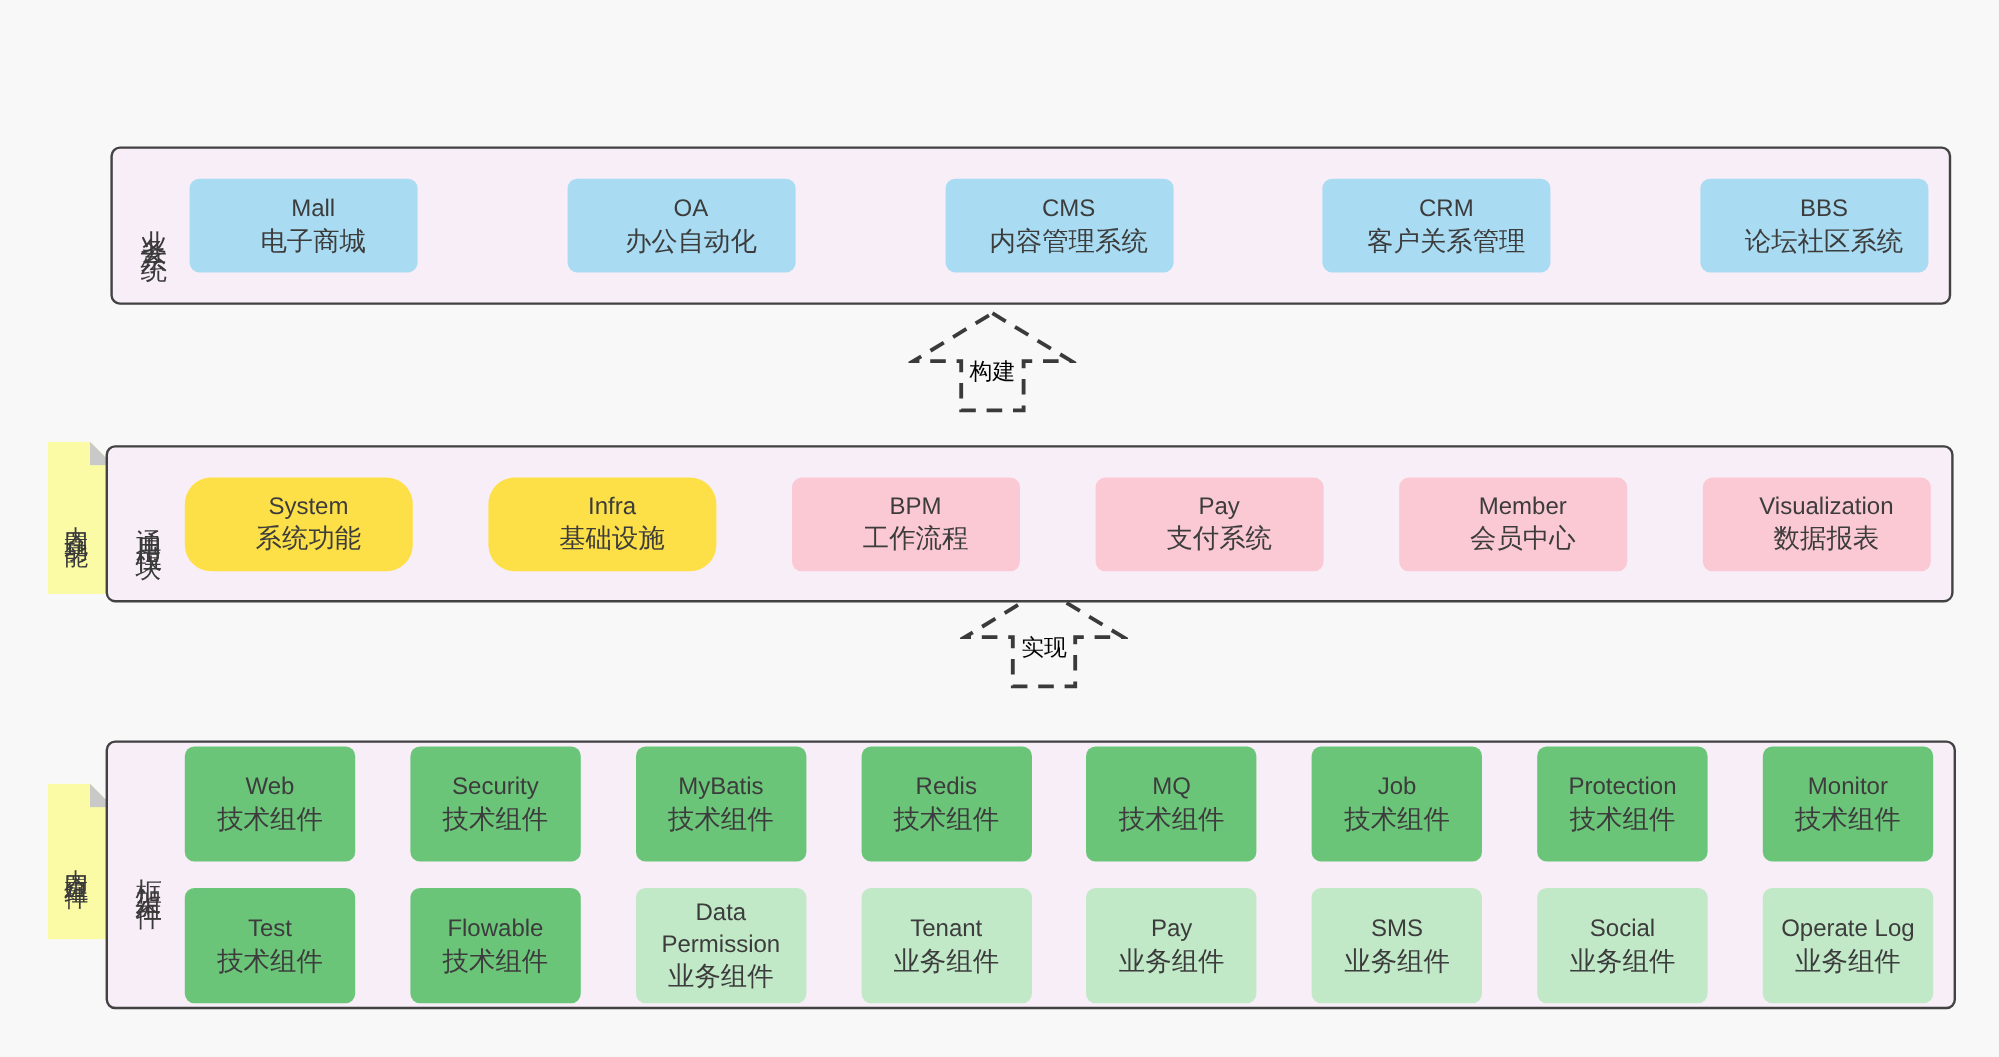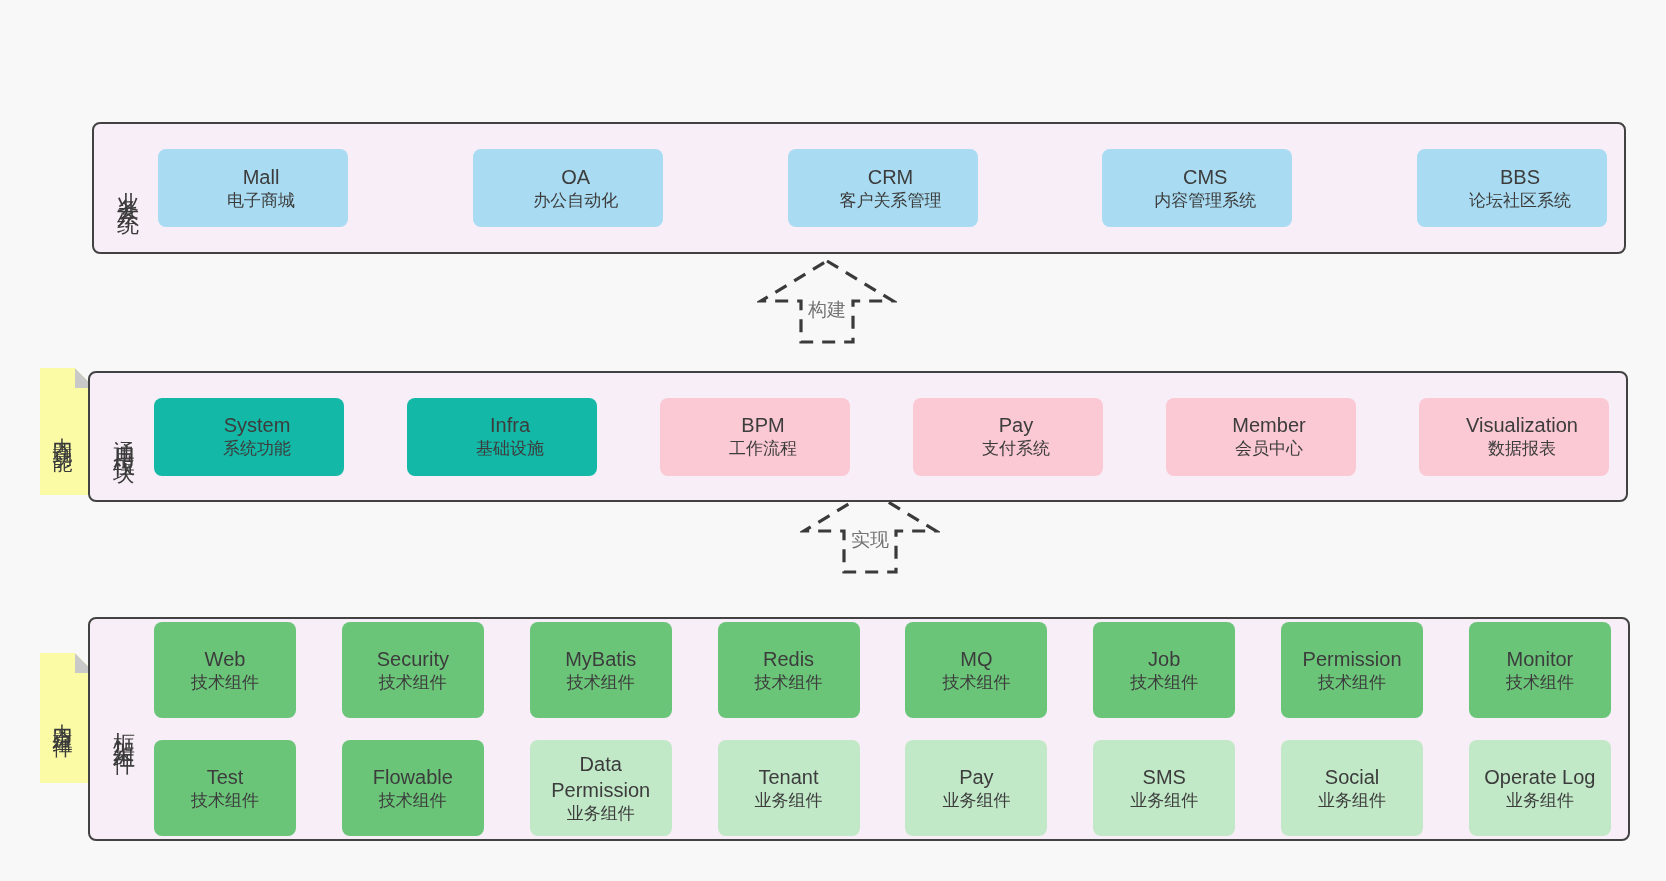--- a/index.html
+++ b/index.html
@@ -18,43 +18,43 @@
     font-size:22px; letter-spacing:7px; color:#3a3a3a; }
   .rows { flex:1; display:flex; flex-direction:column; justify-content:center;
     gap:22px; padding-right:17px; padding-left:2px; }
   .row { display:flex; justify-content:space-between; }
 
   .box { border-radius:8px; display:flex; flex-direction:column; align-items:center;
     justify-content:center; text-align:center; line-height:1.3; }
   .cols6 .box { width:190px; height:78px;padding-left:16px; }
   .cols8 .box { width:142px; height:96px; }
   .box-name { font-size:20px; }
-  .box-desc { font-size:17px; }
+  .box-desc { font-size:22px; }
   .blue  { background:#a9dcf2; }
-  .red   { background:#14b8a6; }
+  .red   { background:#fde047;border-radius:22px; }
   .pink  { background:#fac9d3; }
   .green { background:#6bc579; }
   .lightgreen { background:#c1e8c7; }
 
   .note { position:absolute; background:#fbfba6; z-index:1; display:flex;
     align-items:center; justify-content:center;
     clip-path:polygon(0 0, calc(100% - 20px) 0, 100% 20px, 100% 100%, 0 100%); }
   #note-builtin-features { left:40px; top:368px; width:55px; height:127px; }
   #note-builtin-components{ left:40px; top:653px; width:55px; height:130px; }
   .note-fold { position:absolute; top:0; right:0; width:20px; height:20px;
     background:#c9c9c9; clip-path:polygon(0 0, 100% 100%, 0 100%); }
   .note-text { writing-mode:vertical-lr; text-orientation:upright; font-size:20px;
     letter-spacing:5px; color:#3a3a3a; margin-right:8px; }
 
   .arrow { position:absolute; width:140px; height:90px; z-index:1; }
   #arrow-build { left:757px; top:257px; }
   #arrow-implement { left:800px; top:487px; }
   .arrow svg { display:block; }
   .arrow-label { position:absolute; left:50%; top:40px; transform:translateX(-50%);
-    background:#f8f8f8; padding:0 4px; font-size:19px; color:#737373; white-space:nowrap; }
+    background:#f8f8f8; padding:0 4px; font-size:19px; color:#000000; white-space:nowrap; }
 </style>
 </head>
 <body>
 
 <div class="canvas">
 
   <div class="note" id="note-builtin-features">
     <span class="note-text">内置功能</span>
     <div class="note-fold"></div>
   </div>
@@ -69,26 +69,26 @@
       <div class="row cols6">
         <div class="box blue">
           <span class="box-name">Mall</span>
           <span class="box-desc">电子商城</span>
         </div>
         <div class="box blue">
           <span class="box-name">OA</span>
           <span class="box-desc">办公自动化</span>
         </div>
         <div class="box blue">
+          <span class="box-name">CMS</span>
+          <span class="box-desc">内容管理系统</span>
+        </div>
+        <div class="box blue">
           <span class="box-name">CRM</span>
           <span class="box-desc">客户关系管理</span>
-        </div>
-        <div class="box blue">
-          <span class="box-name">CMS</span>
-          <span class="box-desc">内容管理系统</span>
         </div>
         <div class="box blue">
           <span class="box-name">BBS</span>
           <span class="box-desc">论坛社区系统</span>
         </div>
       </div>
     </div>
   </section>
 
   <div class="arrow" id="arrow-build">
@@ -159,21 +159,21 @@
         </div>
         <div class="box green">
           <span class="box-name">MQ</span>
           <span class="box-desc">技术组件</span>
         </div>
         <div class="box green">
           <span class="box-name">Job</span>
           <span class="box-desc">技术组件</span>
         </div>
         <div class="box green">
-          <span class="box-name">Permission</span>
+          <span class="box-name">Protection</span>
           <span class="box-desc">技术组件</span>
         </div>
         <div class="box green">
           <span class="box-name">Monitor</span>
           <span class="box-desc">技术组件</span>
         </div>
       </div>
       <div class="row cols8">
         <div class="box green">
           <span class="box-name">Test</span>

